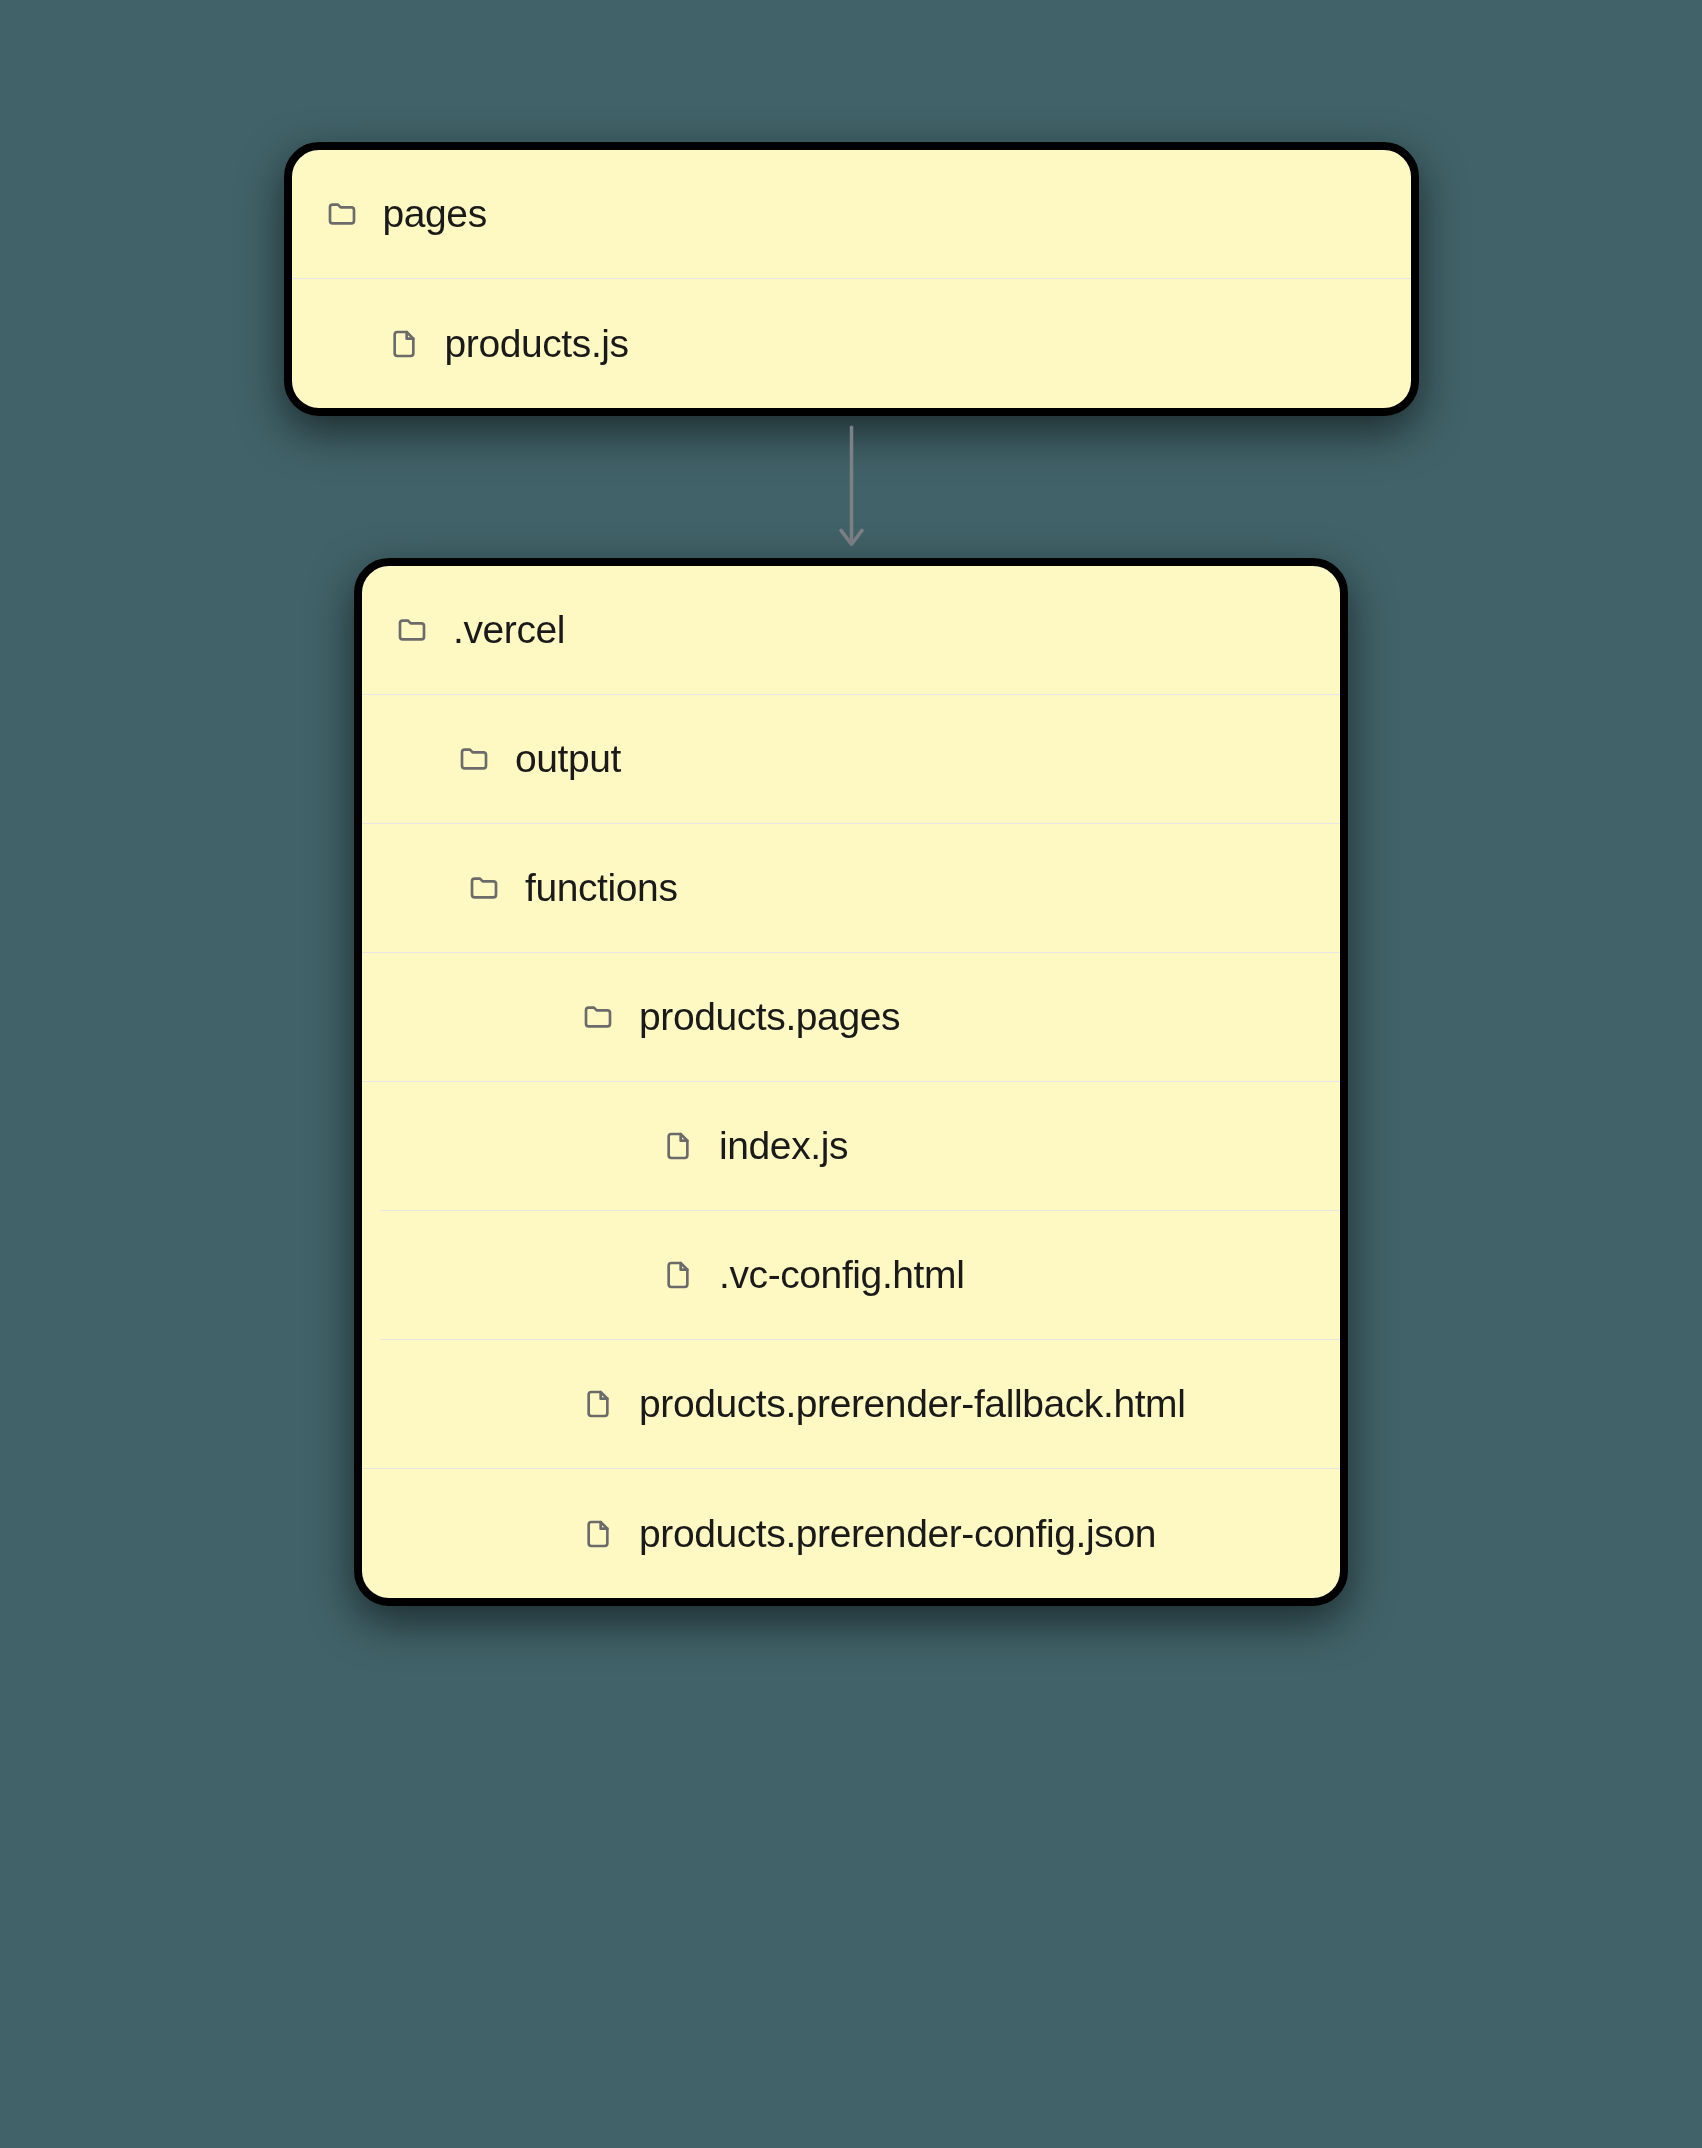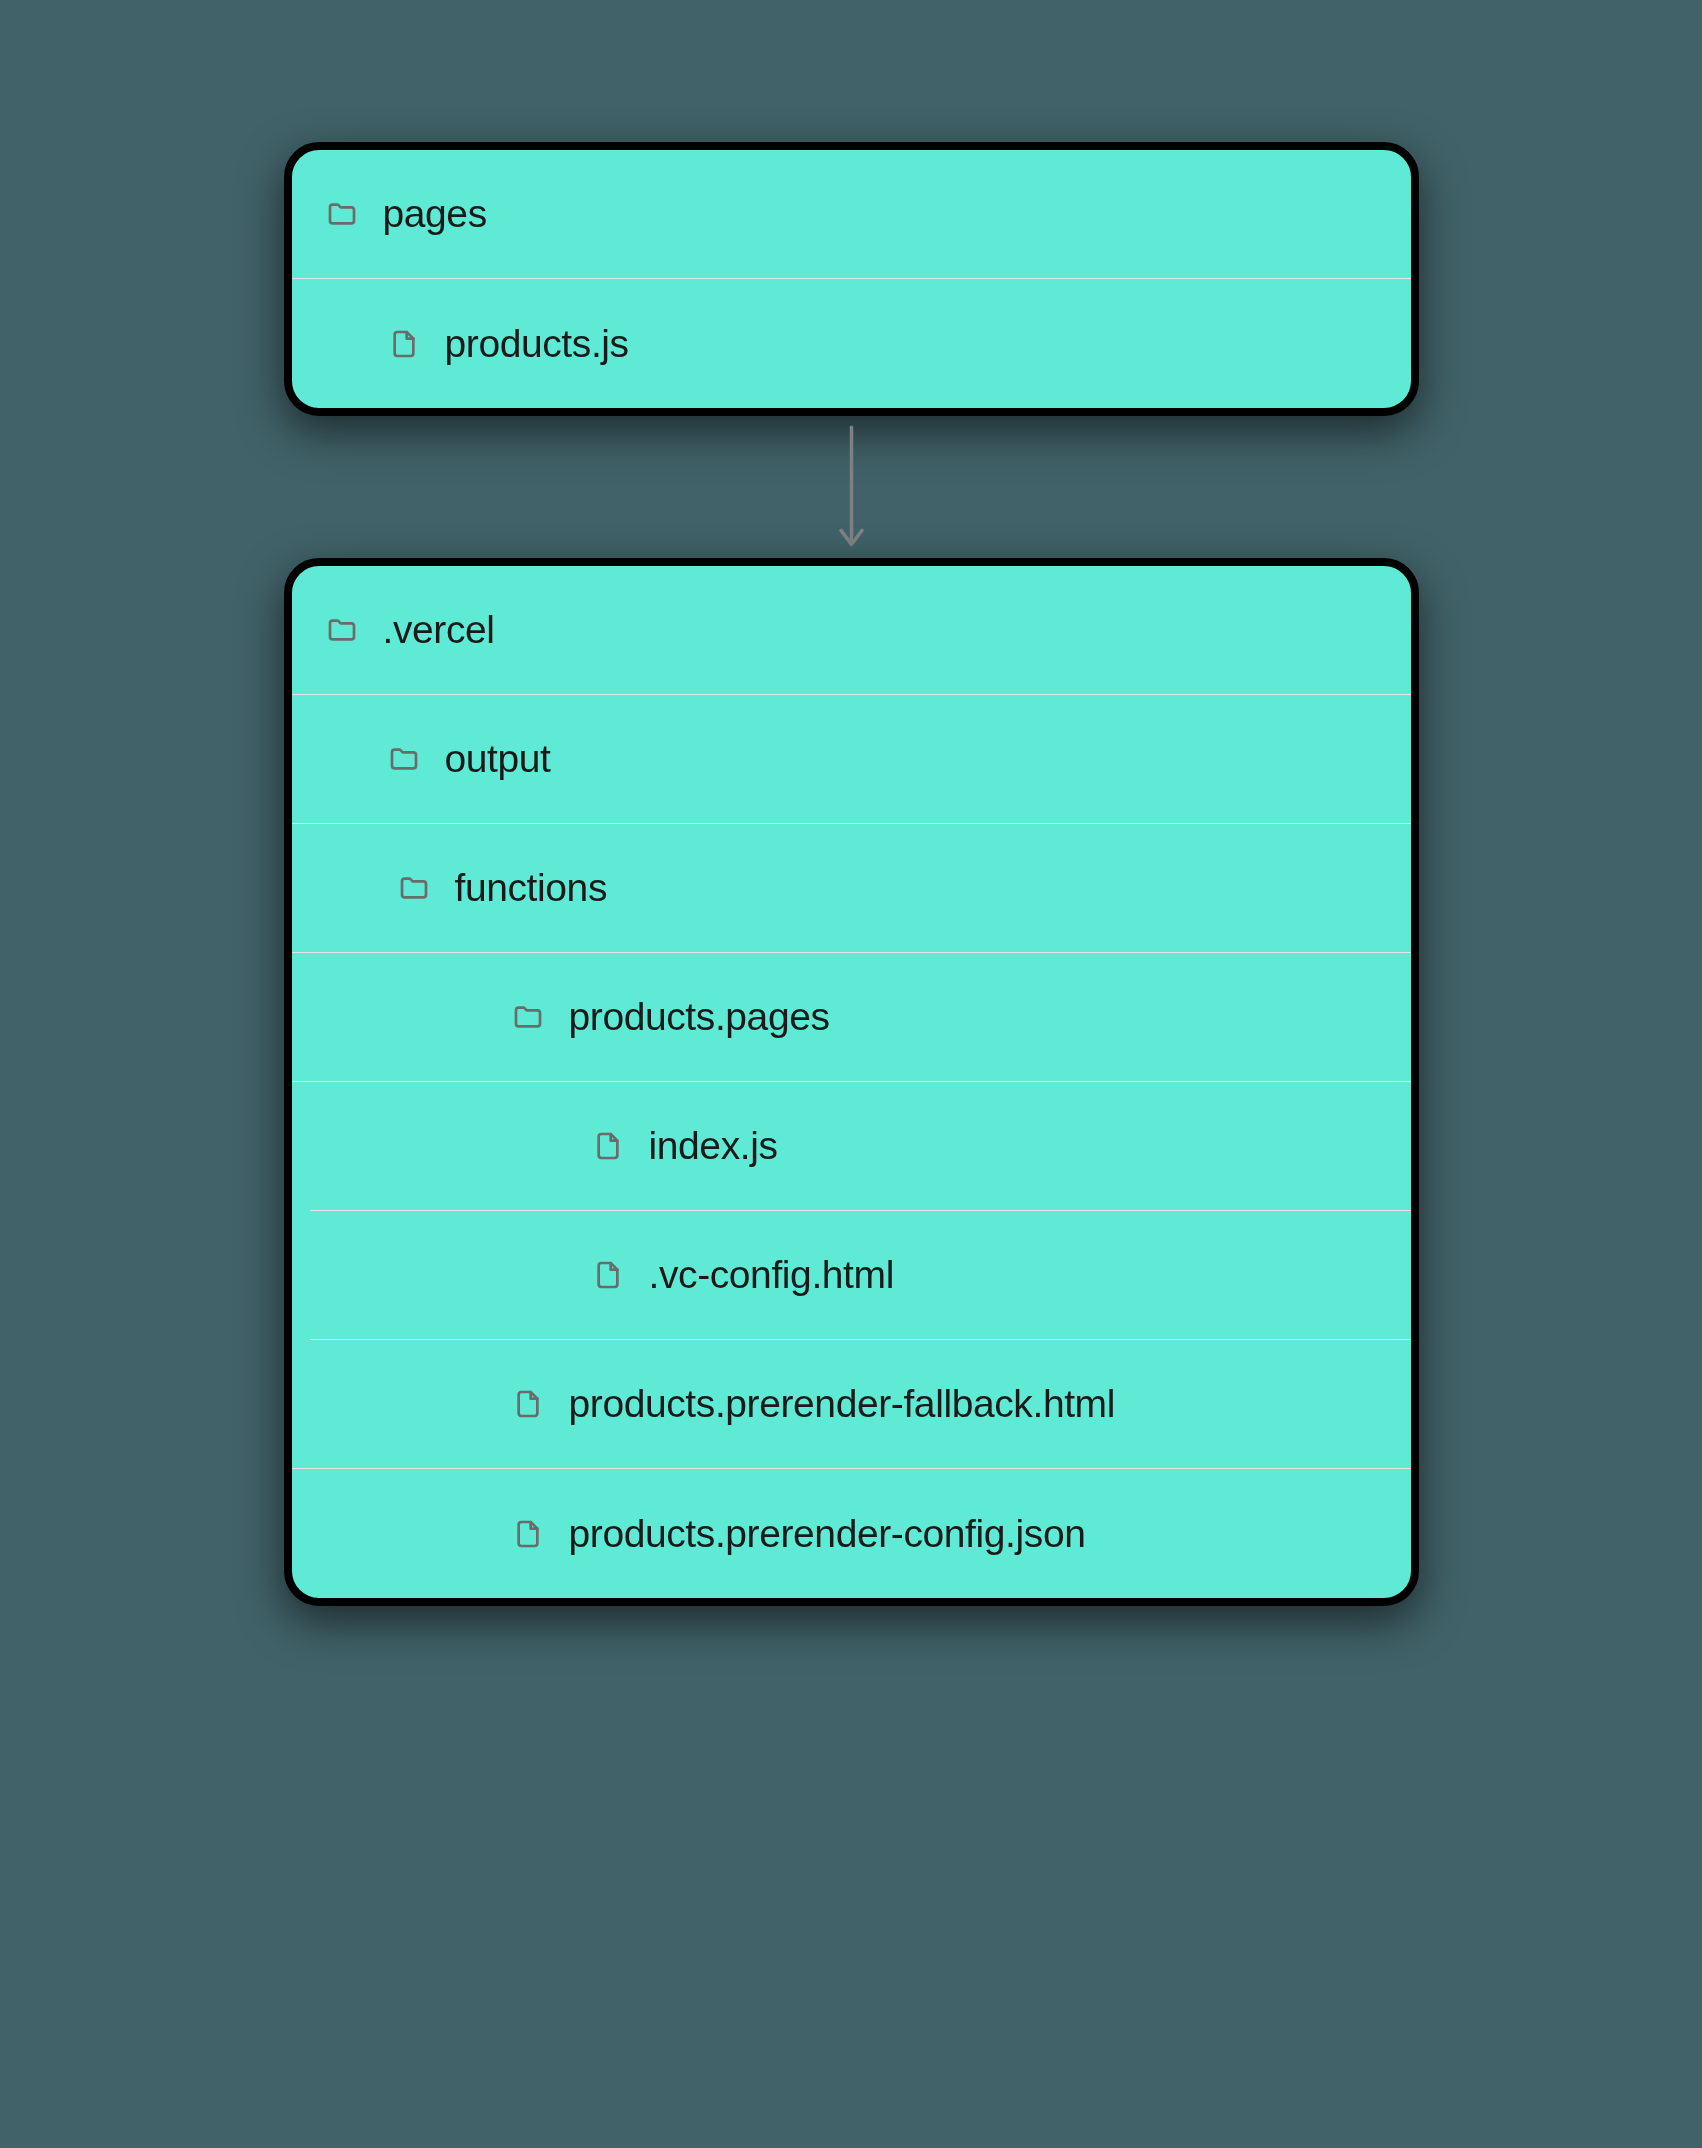--- a/index.html
+++ b/index.html
@@ -7,31 +7,31 @@
     background: #406268;
     width: 1702px;
     height: 2148px;
     font-family: -apple-system, BlinkMacSystemFont, "Segoe UI", Helvetica, Arial, sans-serif;
     display: flex;
     flex-direction: column;
     align-items: center;
     padding-top: 142px;
   }
   .panel {
-    background: #5eead4;
+    background: #fef9c3;
     border: 8.9px solid #000;
     border-radius: 35px;
     box-shadow: 0 16px 44px rgba(0,0,0,0.55);
     overflow: hidden;
   }
   .panel-top {
     width: 1135px;
   }
   .panel-bottom {
-    width: 1135px;
+    width: 994px;
   }
   .row {
     display: flex;
     align-items: center;
     height: 129px;
     padding: 0 34px;
     border-bottom: 1.8px solid #e6e6e6;
   }
   .row:last-child { border-bottom: none; }
   .label {

